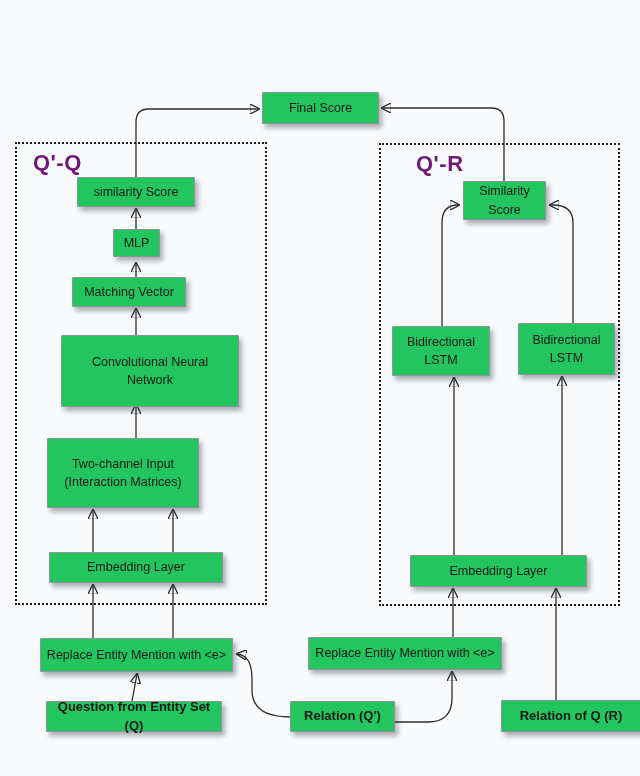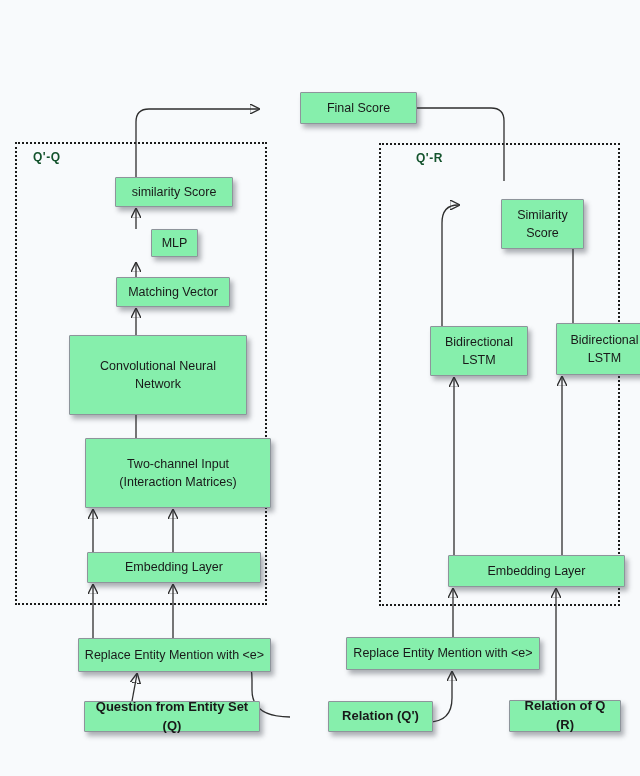--- a/index.html
+++ b/index.html
@@ -7,32 +7,31 @@
     position:relative;width:640px;height:776px;overflow:hidden;
     background:#f8fafc;
     font-family:"Liberation Sans","DejaVu Sans",sans-serif;
     color:#1a1a1a;
   }
   .group{
     position:absolute;border:2px dotted #1b1b1b;background:transparent;z-index:1;
     box-sizing:border-box;
   }
   .group-label{
-    position:absolute;font-weight:700;font-size:12px;color:#14532d;letter-spacing:.5px;
+    position:absolute;font-weight:700;font-size:22px;color:#701a75;letter-spacing:.5px;
   }
   .wires{position:absolute;left:0;top:0;z-index:2;pointer-events:none;}
   .wires path{fill:none;stroke:#2e2e2e;stroke-width:1.3;}
   .node{
     position:absolute;z-index:3;box-sizing:border-box;
     display:flex;align-items:center;justify-content:center;text-align:center;
-    background:#86efac;border:1px solid #8e949b;border-radius:1px;
+    background:#22c55e;border:1px solid #8e949b;border-radius:1px;
     box-shadow:3px 4px 5px rgba(55,60,70,.40);
     font-size:12.5px;line-height:1.45;white-space:pre-line;padding:2px 4px;
     color:#191919;
-    margin-left:38px;
   }
   .node.bold{font-weight:700;font-size:13px;}
 </style>
 </head>
 <body>
 
 <div class="stage">
 
   <div class="group" style="left:15px;top:142px;width:252px;height:463px"></div>
   <div class="group-label" style="left:33px;top:150px">Q'-Q</div>
@@ -66,44 +65,44 @@
     <path d="M395,722 H428 Q452,722 452,698 V672" marker-end="url(#arr)"></path>
     <path d="M290,717 C264,717 252,708 252,690 L252,680 C252,662 247,655 237,654" marker-end="url(#arr)"></path>
   </svg>
 
   <div class="node" style="left:262px;top:92px;width:117px;height:32px">Final Score</div>
 
   <div class="node" style="left:77px;top:177px;width:118px;height:30px">similarity Score</div>
 
   <div class="node" style="left:113px;top:229px;width:47px;height:28px">MLP</div>
 
-  <div class="node" style="left:78px;top:277px;width:114px;height:30px">Matching Vector</div>
+  <div class="node" style="left:72px;top:277px;width:114px;height:30px">Matching Vector</div>
 
-  <div class="node" style="left:31px;top:335px;width:178px;height:80px">Convolutional Neural
+  <div class="node" style="left:61px;top:335px;width:178px;height:72px">Convolutional Neural
 Network</div>
 
-  <div class="node" style="left:47px;top:438px;width:186px;height:70px">Two-channel Input
+  <div class="node" style="left:47px;top:438px;width:152px;height:70px">Two-channel Input
 (Interaction Matrices)</div>
 
   <div class="node" style="left:49px;top:552px;width:174px;height:31px">Embedding Layer</div>
 
   <div class="node" style="left:40px;top:638px;width:193px;height:34px">Replace Entity Mention with &lt;e&gt;</div>
 
   <div class="node bold" style="left:46px;top:701px;width:176px;height:31px">Question from Entity Set (Q)</div>
 
-  <div class="node" style="left:463px;top:199px;width:83px;height:50px">Similarity
+  <div class="node" style="left:463px;top:181px;width:83px;height:39px">Similarity
 Score</div>
 
   <div class="node" style="left:392px;top:326px;width:98px;height:50px">Bidirectional
 LSTM</div>
 
   <div class="node" style="left:518px;top:323px;width:97px;height:52px">Bidirectional
 LSTM</div>
 
   <div class="node" style="left:410px;top:555px;width:177px;height:32px">Embedding Layer</div>
 
   <div class="node" style="left:308px;top:637px;width:194px;height:33px">Replace Entity Mention with &lt;e&gt;</div>
 
   <div class="node bold" style="left:290px;top:701px;width:105px;height:31px">Relation (Q')</div>
 
-  <div class="node bold" style="left:471px;top:700px;width:112px;height:32px">Relation of Q (R)</div>
+  <div class="node bold" style="left:501px;top:700px;width:140px;height:32px">Relation of Q (R)</div>
 
 </div>
 
 </body></html>

